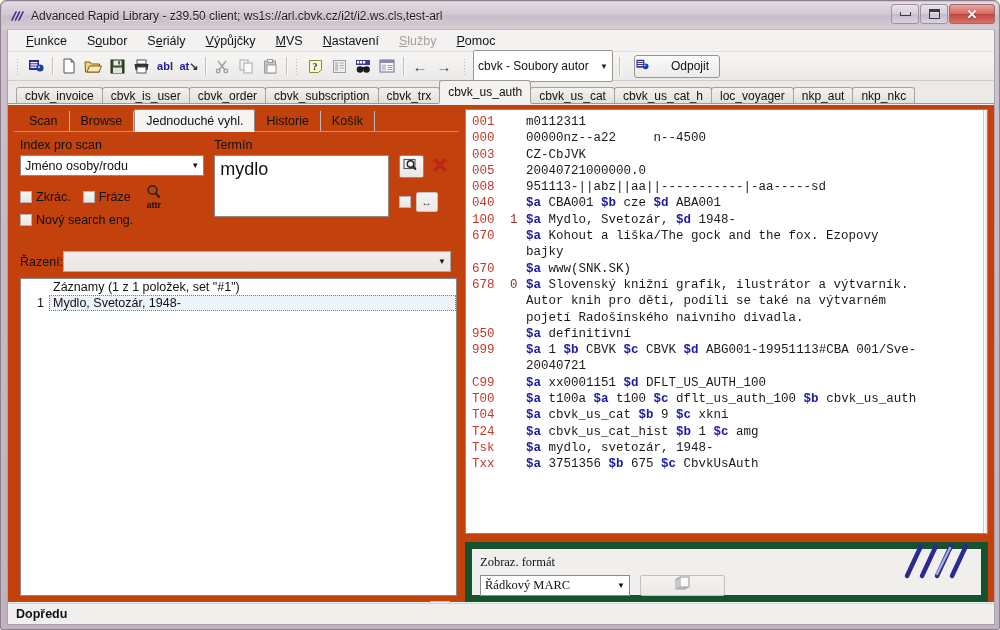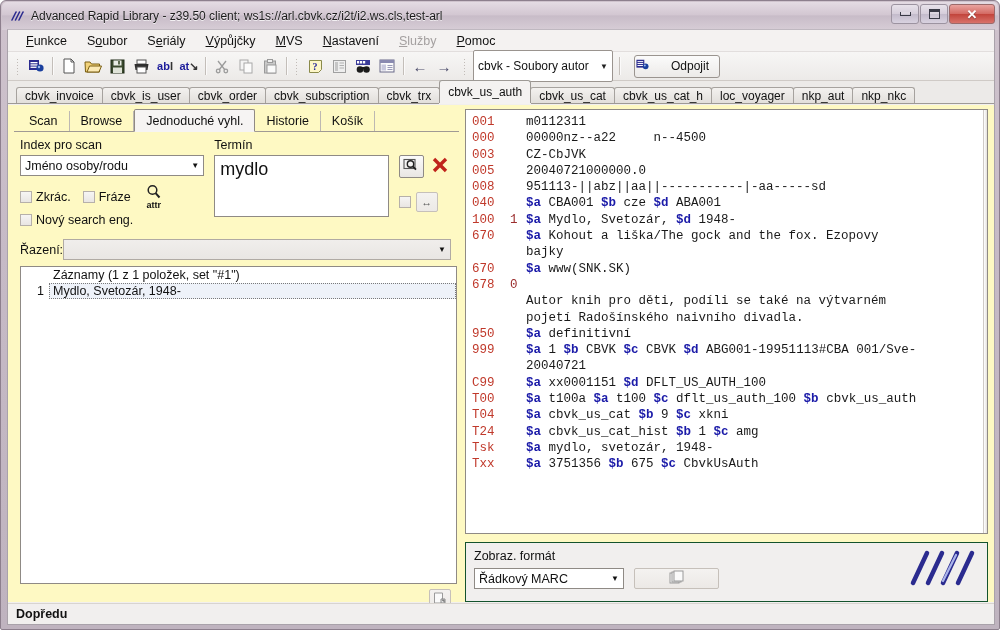--- a/index.html
+++ b/index.html
@@ -131,21 +131,21 @@
     margin-right: -1px;
   }
   .dbtab.active {
     height: 23px; background: #f4f2f1; border-color: #9e9a96;
     font-weight: normal; position: relative; z-index: 3;
     box-shadow: 0 1px 0 #f4f2f1;
   }
 
   
   .body { position: absolute; left: 0; top: 75px; right: 0; bottom: 22px;
-    background: #fef9c3; display: flex; }
+    background: #c2410c; display: flex; }
   .leftpane { width: 455px; position: relative; padding: 4px 4px 2px 6px; }
   .rightpane { flex: 1; position: relative; padding: 4px 6px 2px 2px; }
 
   
   .itabs { display: flex; align-items: flex-end; height: 23px;
     border-bottom: 1px solid #a09a94; padding-left: 4px; }
   .itab { height: 20px; padding: 0 11px; display: flex; align-items: center;
     font-size: 12.5px; color: #111; background: transparent;
     border-right: 1px solid #bdb8b2; }
   .itab.active { height: 23px; background: #f6f4f3;
@@ -191,21 +191,21 @@
   }
   .marcinner { padding: 4px 2px 4px 6px; }
   .marcline { display: flex; font-family: "Liberation Mono", "DejaVu Sans Mono", monospace;
     font-size: 12.5px; line-height: 16.3px; white-space: pre; }
   .mtag { color: #c0392b; width: 38px; flex: 0 0 38px; }
   .mind { color: #9b2d2d; width: 16px; flex: 0 0 16px; }
   .mtxt { color: #1a1a1a; }
   .sub { color: #1a1aa8; font-weight: bold; }
   .cont { padding-left: 54px; }
 
-  .fmtbox { border: 1px solid #14532d; background: #f1efee; position: relative; }
+  .fmtbox { border: 7px solid #14532d; background: #f1efee; position: relative; font-family: Liberation Serif, serif; }
 
   .logo { position: absolute; right: 12px; bottom: 8px; }
 
   .statusbar {
     position: absolute; left: 0; right: 0; bottom: 0; height: 21px;
     background: #f1efee;
     border-top: 1px solid #d8d4d0;
     display: flex; align-items: center; padding-left: 8px;
     font-size: 12.5px; color: #111; font-weight: bold;
   }
@@ -518,21 +518,21 @@
               </div>
               <div style="display:flex; gap:5px; align-items:center; margin-top:14px;">
                 <span class="chkbox"></span>
                 <div class="sqbtn flat" style="width:22px;height:20px;">
                   <span style="font-size:11px;color:#555;">↔</span>
                 </div>
               </div>
             </div>
           </div>
 
-          <div style="display:flex; align-items:center; gap:0; margin-top:10px; padding-right:6px;">
+          <div style="display:flex; align-items:center; gap:0; margin-top:22px; padding-right:6px;">
             <span class="lbl">Řazení:</span>
             <div class="combo empty" style="flex:1;">
               <span></span>
               <span class="arw">▼</span>
             </div>
           </div>
 
           <div class="listbox" style="margin-top:6px; height:318px;">
             <div class="lrow header">
               <span class="num"></span>
@@ -564,21 +564,21 @@
               <div class="marcline"><span class="mtag">001</span><span class="mind"></span><span class="mtxt"><span>m0112311</span></span></div>
               <div class="marcline"><span class="mtag">000</span><span class="mind"></span><span class="mtxt"><span>00000nz--a22     n--4500</span></span></div>
               <div class="marcline"><span class="mtag">003</span><span class="mind"></span><span class="mtxt"><span>CZ-CbJVK</span></span></div>
               <div class="marcline"><span class="mtag">005</span><span class="mind"></span><span class="mtxt"><span>20040721000000.0</span></span></div>
               <div class="marcline"><span class="mtag">008</span><span class="mind"></span><span class="mtxt"><span>951113-||abz||aa||-----------|-aa-----sd</span></span></div>
               <div class="marcline"><span class="mtag">040</span><span class="mind"></span><span class="mtxt"><span class="sub">$a</span><span> CBA001 </span><span class="sub">$b</span><span> cze </span><span class="sub">$d</span><span> ABA001</span></span></div>
               <div class="marcline"><span class="mtag">100</span><span class="mind">1</span><span class="mtxt"><span class="sub">$a</span><span> Mydlo, Svetozár, </span><span class="sub">$d</span><span> 1948-</span></span></div>
               <div class="marcline"><span class="mtag">670</span><span class="mind"></span><span class="mtxt"><span class="sub">$a</span><span> Kohout a liška/The gock and the fox. Ezopovy</span></span></div>
               <div class="marcline"><span class="mtxt cont">bajky</span></div>
               <div class="marcline"><span class="mtag">670</span><span class="mind"></span><span class="mtxt"><span class="sub">$a</span><span> www(SNK.SK)</span></span></div>
-              <div class="marcline"><span class="mtag">678</span><span class="mind">0</span></div>
+              <div class="marcline"><span class="mtag">678</span><span class="mind">0</span><span class="mtxt"><span class="sub">$a</span><span> Slovenský knižní grafik, ilustrátor a výtvarník.</span></span></div>
               <div class="marcline"><span class="mtxt cont">Autor knih pro děti, podíli se také na výtvarném</span></div>
               <div class="marcline"><span class="mtxt cont">pojetí Radošínského naivního divadla.</span></div>
               <div class="marcline"><span class="mtag">950</span><span class="mind"></span><span class="mtxt"><span class="sub">$a</span><span> definitivní</span></span></div>
               <div class="marcline"><span class="mtag">999</span><span class="mind"></span><span class="mtxt"><span class="sub">$a</span><span> 1 </span><span class="sub">$b</span><span> CBVK </span><span class="sub">$c</span><span> CBVK </span><span class="sub">$d</span><span> ABG001-19951113#CBA 001/Sve-</span></span></div>
               <div class="marcline"><span class="mtxt cont">20040721</span></div>
               <div class="marcline"><span class="mtag">C99</span><span class="mind"></span><span class="mtxt"><span class="sub">$a</span><span> xx0001151 </span><span class="sub">$d</span><span> DFLT_US_AUTH_100</span></span></div>
               <div class="marcline"><span class="mtag">T00</span><span class="mind"></span><span class="mtxt"><span class="sub">$a</span><span> t100a </span><span class="sub">$a</span><span> t100 </span><span class="sub">$c</span><span> dflt_us_auth_100 </span><span class="sub">$b</span><span> cbvk_us_auth</span></span></div>
               <div class="marcline"><span class="mtag">T04</span><span class="mind"></span><span class="mtxt"><span class="sub">$a</span><span> cbvk_us_cat </span><span class="sub">$b</span><span> 9 </span><span class="sub">$c</span><span> xkni</span></span></div>
               <div class="marcline"><span class="mtag">T24</span><span class="mind"></span><span class="mtxt"><span class="sub">$a</span><span> cbvk_us_cat_hist </span><span class="sub">$b</span><span> 1 </span><span class="sub">$c</span><span> amg</span></span></div>
               <div class="marcline"><span class="mtag">Tsk</span><span class="mind"></span><span class="mtxt"><span class="sub">$a</span><span> mydlo, svetozár, 1948-</span></span></div>

